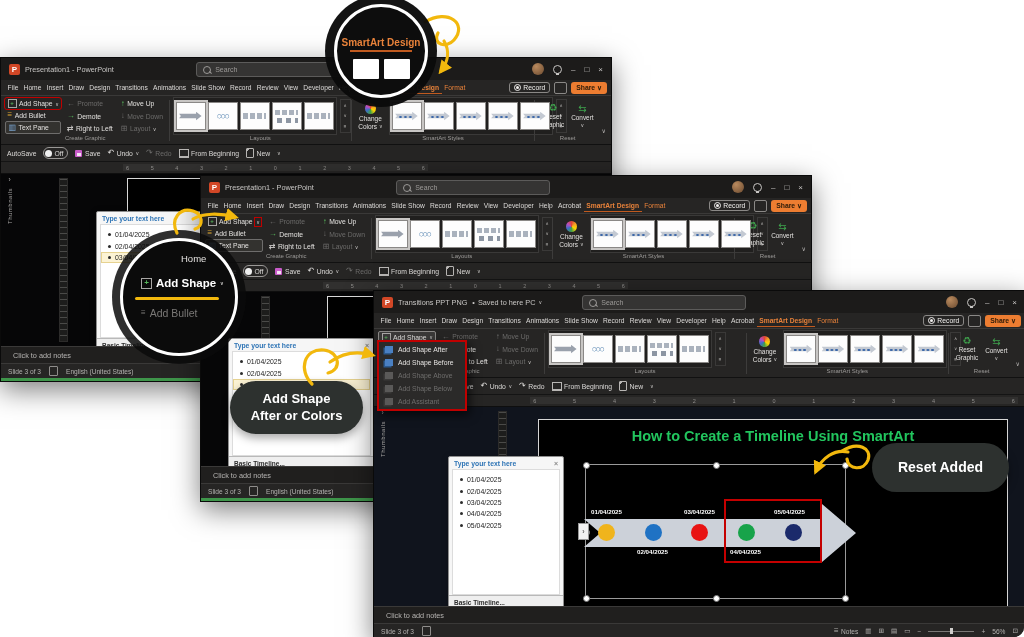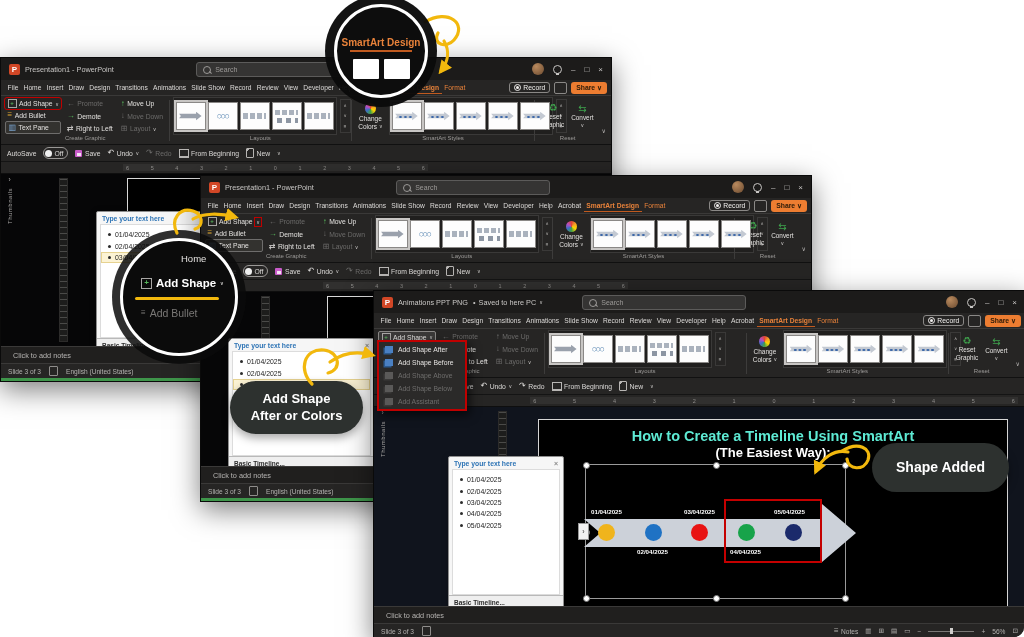--- a/index.html
+++ b/index.html
@@ -96,21 +96,21 @@
   .notesbar{height:16px;flex:none;border-top:1px solid #3a3938;background:#201f1e;display:flex;align-items:center;padding:0 12px;font-size:7.3px;color:#b7b5b3;}
   .statusbar{height:14px;flex:none;background:#262524;border-top:1px solid #3a3938;display:flex;align-items:center;gap:8px;padding:0 7px;font-size:6.6px;color:#b3b1af;}
   .acc-ic{width:7px;height:8px;border:1px solid #8f8d8b;border-radius:1px;display:inline-block;}
   .status-right{margin-left:auto;display:flex;align-items:center;gap:7px;}
   .zoom-slider{width:46px;height:1px;background:#7a7876;position:relative;}
   .zoom-knob{position:absolute;left:46%;top:-2.5px;width:3px;height:6px;background:#cfcdcb;}
   .greenstrip{height:3px;flex:none;background:#3e954a;}
   
   .slide{position:absolute;left:164px;top:12px;width:468px;height:188px;background:#000;border:1px solid #d6d6d6;z-index:2;}
   .slide-title{position:absolute;left:0;right:0;text-align:center;font-weight:bold;}
-  .slide-title.t1{top:8px;font-size:14.5px;color:#5eead4;}
+  .slide-title.t1{top:8px;font-size:14.5px;color:#22c55e;}
   .slide-title.t2{top:25px;font-size:13px;color:#fff;}
   .sel-rect{position:absolute;left:46px;top:44px;width:259px;height:133px;border:1px solid #9a9a9a;}
   .handle{position:absolute;width:5px;height:5px;border-radius:50%;background:#fff;border:1px solid #777;}
   .tl-band{position:absolute;left:45px;top:84px;width:272px;height:58px;background:#ccd1d9;clip-path:polygon(0% 26%,87.5% 26%,87.5% 0%,100% 50%,87.5% 100%,87.5% 74%,0% 74%,6% 50%);}
   .tl-dot{position:absolute;width:17px;height:17px;border-radius:50%;top:104px;}
   .tl-date{position:absolute;font-size:6.2px;font-weight:bold;color:#fff;white-space:nowrap;}
   .tl-redbox{position:absolute;left:185px;top:79px;width:94px;height:60px;border:2.5px solid #c40000;z-index:3;}
   .tp-toggle{position:absolute;left:39px;top:103px;width:9px;height:15px;background:#f2f2f2;border:1px solid #999;font-size:7px;color:#333;display:flex;align-items:center;justify-content:center;}
   
   #top-callout{position:absolute;left:334px;top:4px;width:88px;height:88px;border-radius:50%;background:#0d0d0d;border:3px solid #fff;box-shadow:0 0 0 9px rgba(10,10,10,.96);display:flex;flex-direction:column;align-items:center;overflow:hidden;z-index:32;}
@@ -669,21 +669,21 @@
     <div class="statusbar">
     <span>Slide 3 of 3</span>
     <span class="acc-ic"></span>
     <span>English (United States)</span>
   </div>
     <div class="greenstrip"></div>
   </section>
       <section class="window" style="left:373px;top:290px;width:651px;height:347px;z-index:13">
     <div class="titlebar">
     <span class="apptile">P</span>
-    <span class="wtitle">Animations PPT PNG</span>
+    <span class="wtitle">Transitions PPT PNG</span>
           <span class="wsaved">• <span>Saved to here PC</span> <span class="caret">∨</span></span>
     <span class="searchbox">
             <span class="mag"></span>
             <span>Search</span>
           </span>
     <span class="tb-right">
       <span class="avatar"></span>
       <span class="bulb"></span>
       <span class="wc">–</span>
       <span class="wc">□</span>
@@ -903,21 +903,20 @@
         </div>
     <div class="editor blue">
       <div class="thumbstrip">
     <span>›</span>
     <span class="vtext">Thumbnails</span>
   </div>
       <div class="vruler" style="left:124px"></div>
 
       <div class="slide">
     <div class="slide-title t1">How to Create a Timeline Using SmartArt</div>
-    <div class="slide-title t2">(The Easiest Way):</div>
     <div class="sel-rect">
               <span class="handle" style="left:calc(0% - 3px);top:calc(0% - 3px)"></span>
               <span class="handle" style="left:calc(50% - 3px);top:calc(0% - 3px)"></span>
               <span class="handle" style="left:calc(100% - 3px);top:calc(0% - 3px)"></span>
               <span class="handle" style="left:calc(0% - 3px);top:calc(50% - 3px)"></span>
               <span class="handle" style="left:calc(100% - 3px);top:calc(50% - 3px)"></span>
               <span class="handle" style="left:calc(0% - 3px);top:calc(100% - 3px)"></span>
               <span class="handle" style="left:calc(50% - 3px);top:calc(100% - 3px)"></span>
               <span class="handle" style="left:calc(100% - 3px);top:calc(100% - 3px)"></span>
             </div>
@@ -1014,21 +1013,21 @@
       <span class="ic">≡</span>
       <span>Add Bullet</span>
     </div>
   </div>
 
   <div id="pill-addshape" class="pill">
     <span>Add Shape</span>
       <span>After or Colors</span>
   </div>
   <div id="pill-shapeadded" class="pill">
-    <span>Shape Added</span>
+    <span>Reset Added</span>
   </div>
 
   <div id="addshape-menu">
       <div class="menu-row ">
      <span class="mi-ic"></span>
      <span>Add Shape After</span>
    </div>
       <div class="menu-row ">
      <span class="mi-ic"></span>
      <span>Add Shape Before</span>

